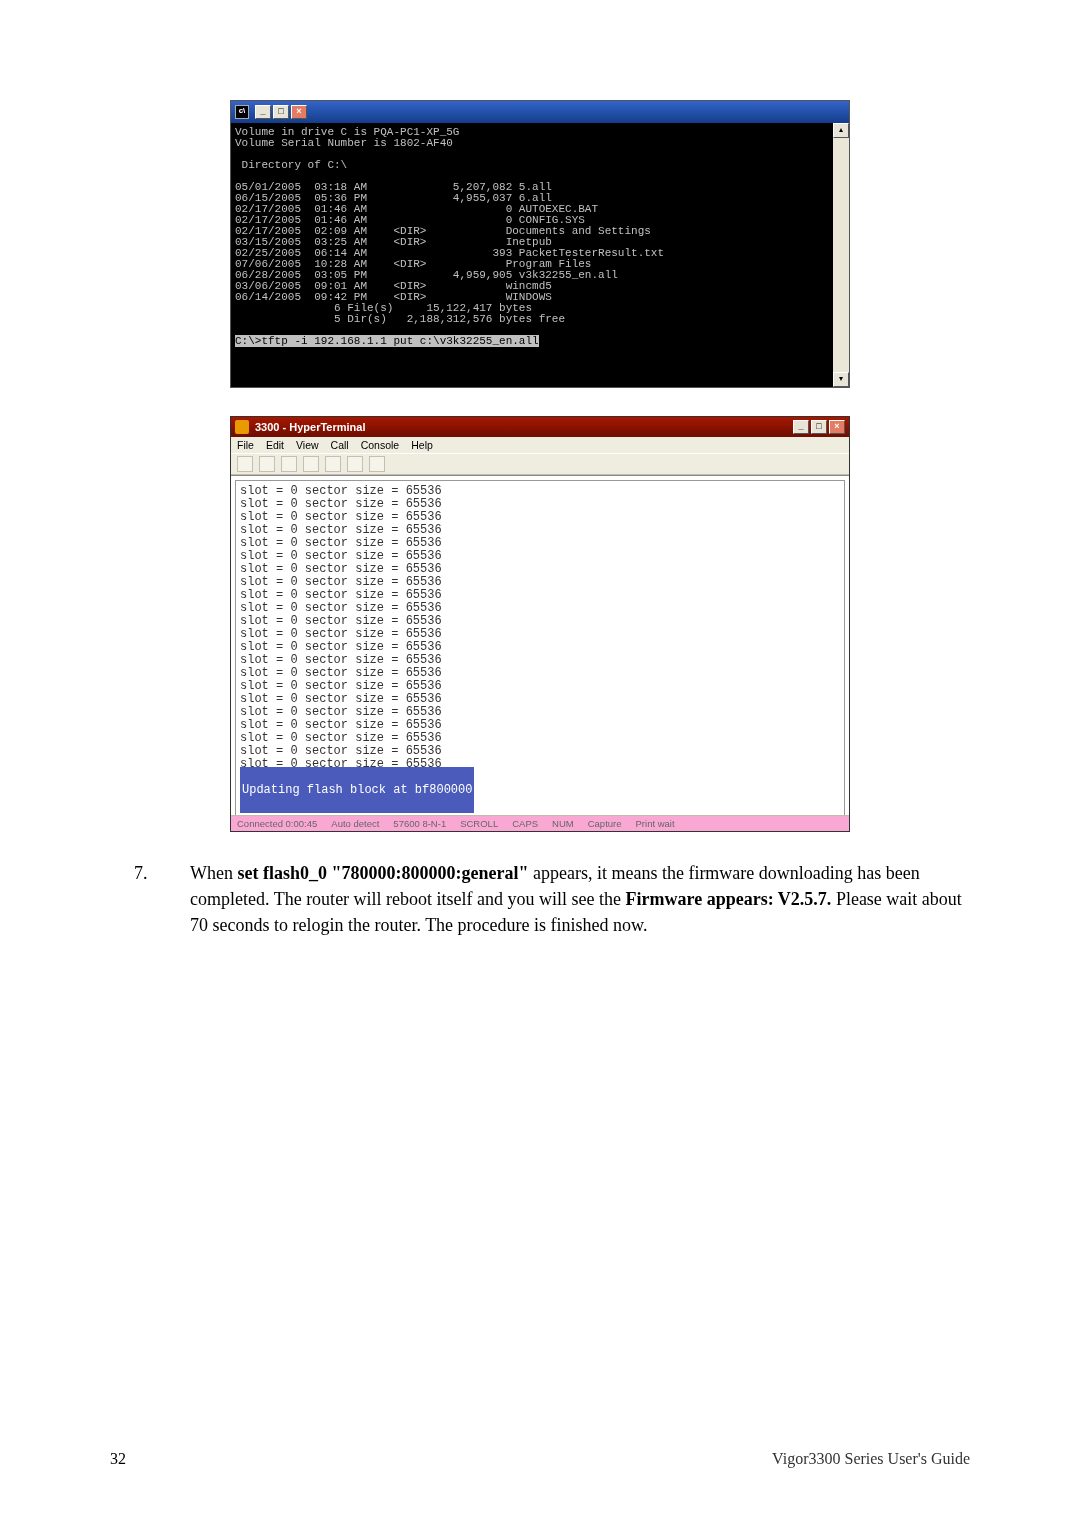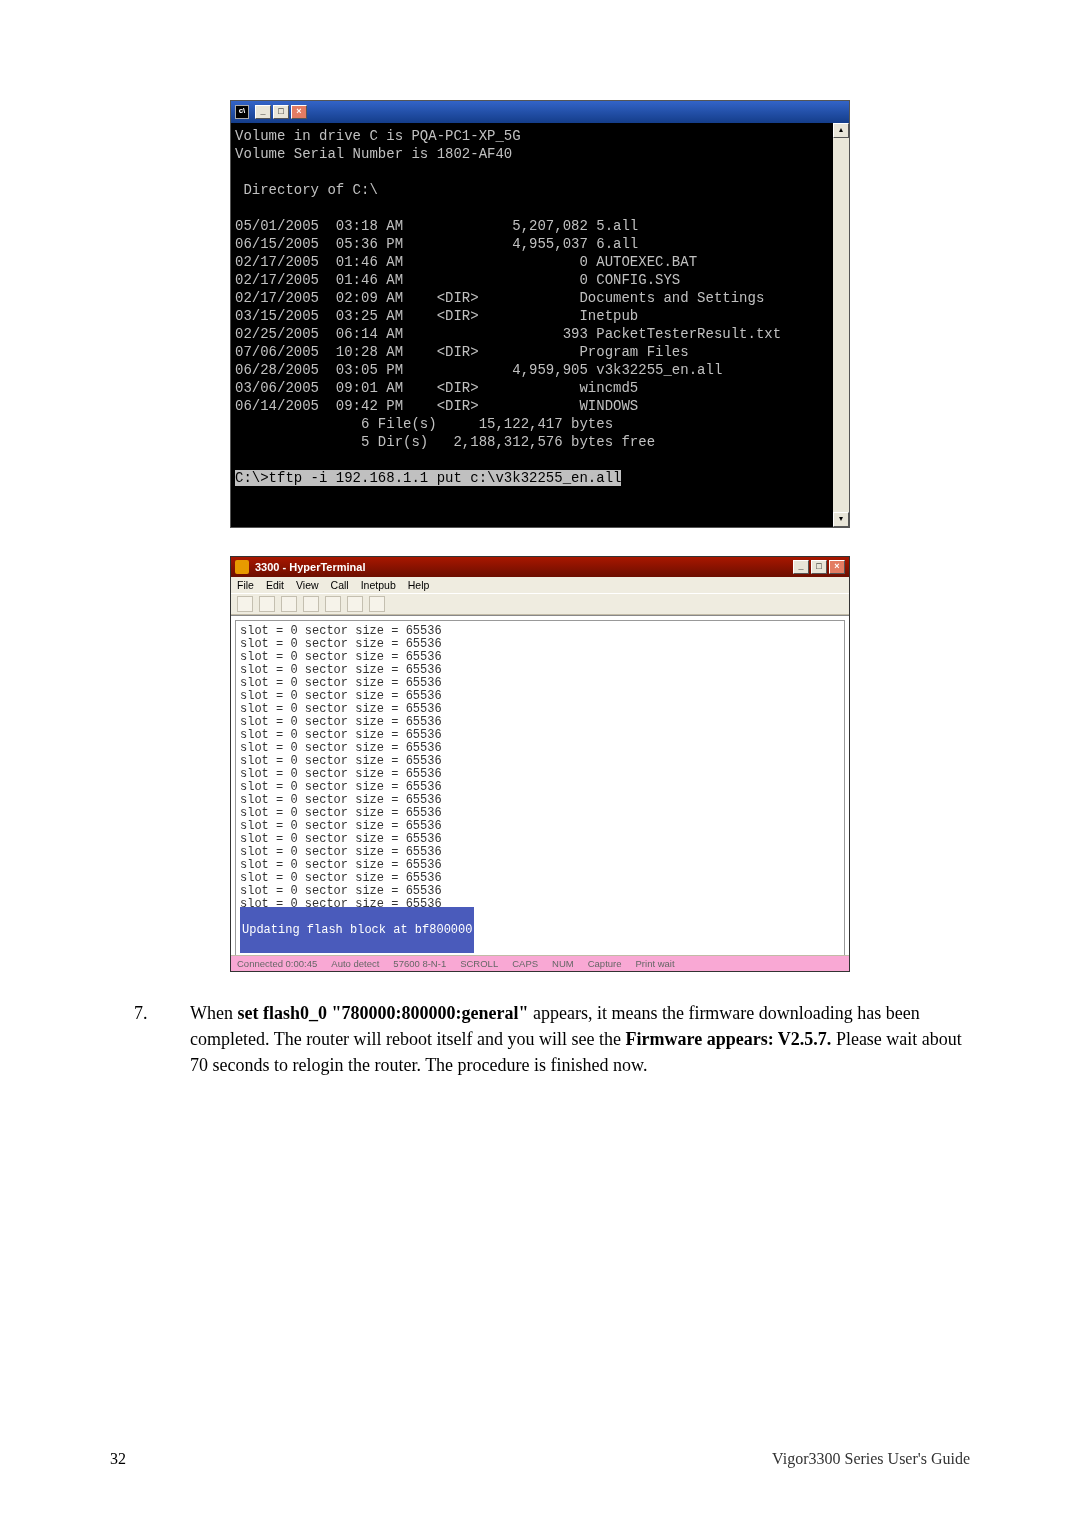--- a/index.html
+++ b/index.html
@@ -75,22 +75,22 @@
       border-bottom-color: #555;
       font-size: 8px;
       text-align: center;
       line-height: 12px;
     }
     .cmd-text {
       flex: 1;
       background: #000;
       color: #c0c0c0;
       font-family: "Lucida Console","Courier New",monospace;
-      font-size: 14px;
-      line-height: 18px;
+      font-size: 11px;
+      line-height: 11px;
       padding: 4px 6px 40px 4px;
       white-space: pre;
     }
     .cmd-text .hl { background: #c0c0c0; color: #000; }
     .para {
       margin: 0 0 18px 80px;
       text-indent: -28px;
       line-height: 1.45;
     }
     .para .num { display: inline-block; width: 28px; }
@@ -226,21 +226,21 @@
   <div class="hyper-window">
     <div class="hyper-titlebar">
       <span class="hi"></span>
       <span class="win-title">3300 - HyperTerminal</span>
       <div class="win-ctrls">
         <div class="win-btn">_</div>
         <div class="win-btn">□</div>
         <div class="win-btn cls">×</div>
       </div>
     </div>
-    <div class="hmenu" id="hmenu"><span>File</span><span>Edit</span><span>View</span><span>Call</span><span>Inetpub</span><span>Help</span></div>
+    <div class="hmenu" id="hmenu"><span>File</span><span>Edit</span><span>View</span><span>Call</span><span>Console</span><span>Help</span></div>
     <div class="htool">
       <span class="ticon"></span>
       <span class="ticon"></span>
       <span class="ticon"></span>
       <span class="ticon"></span>
       <span class="ticon"></span>
       <span class="ticon"></span>
       <span class="ticon"></span>
     </div>
     <div class="hbody">

